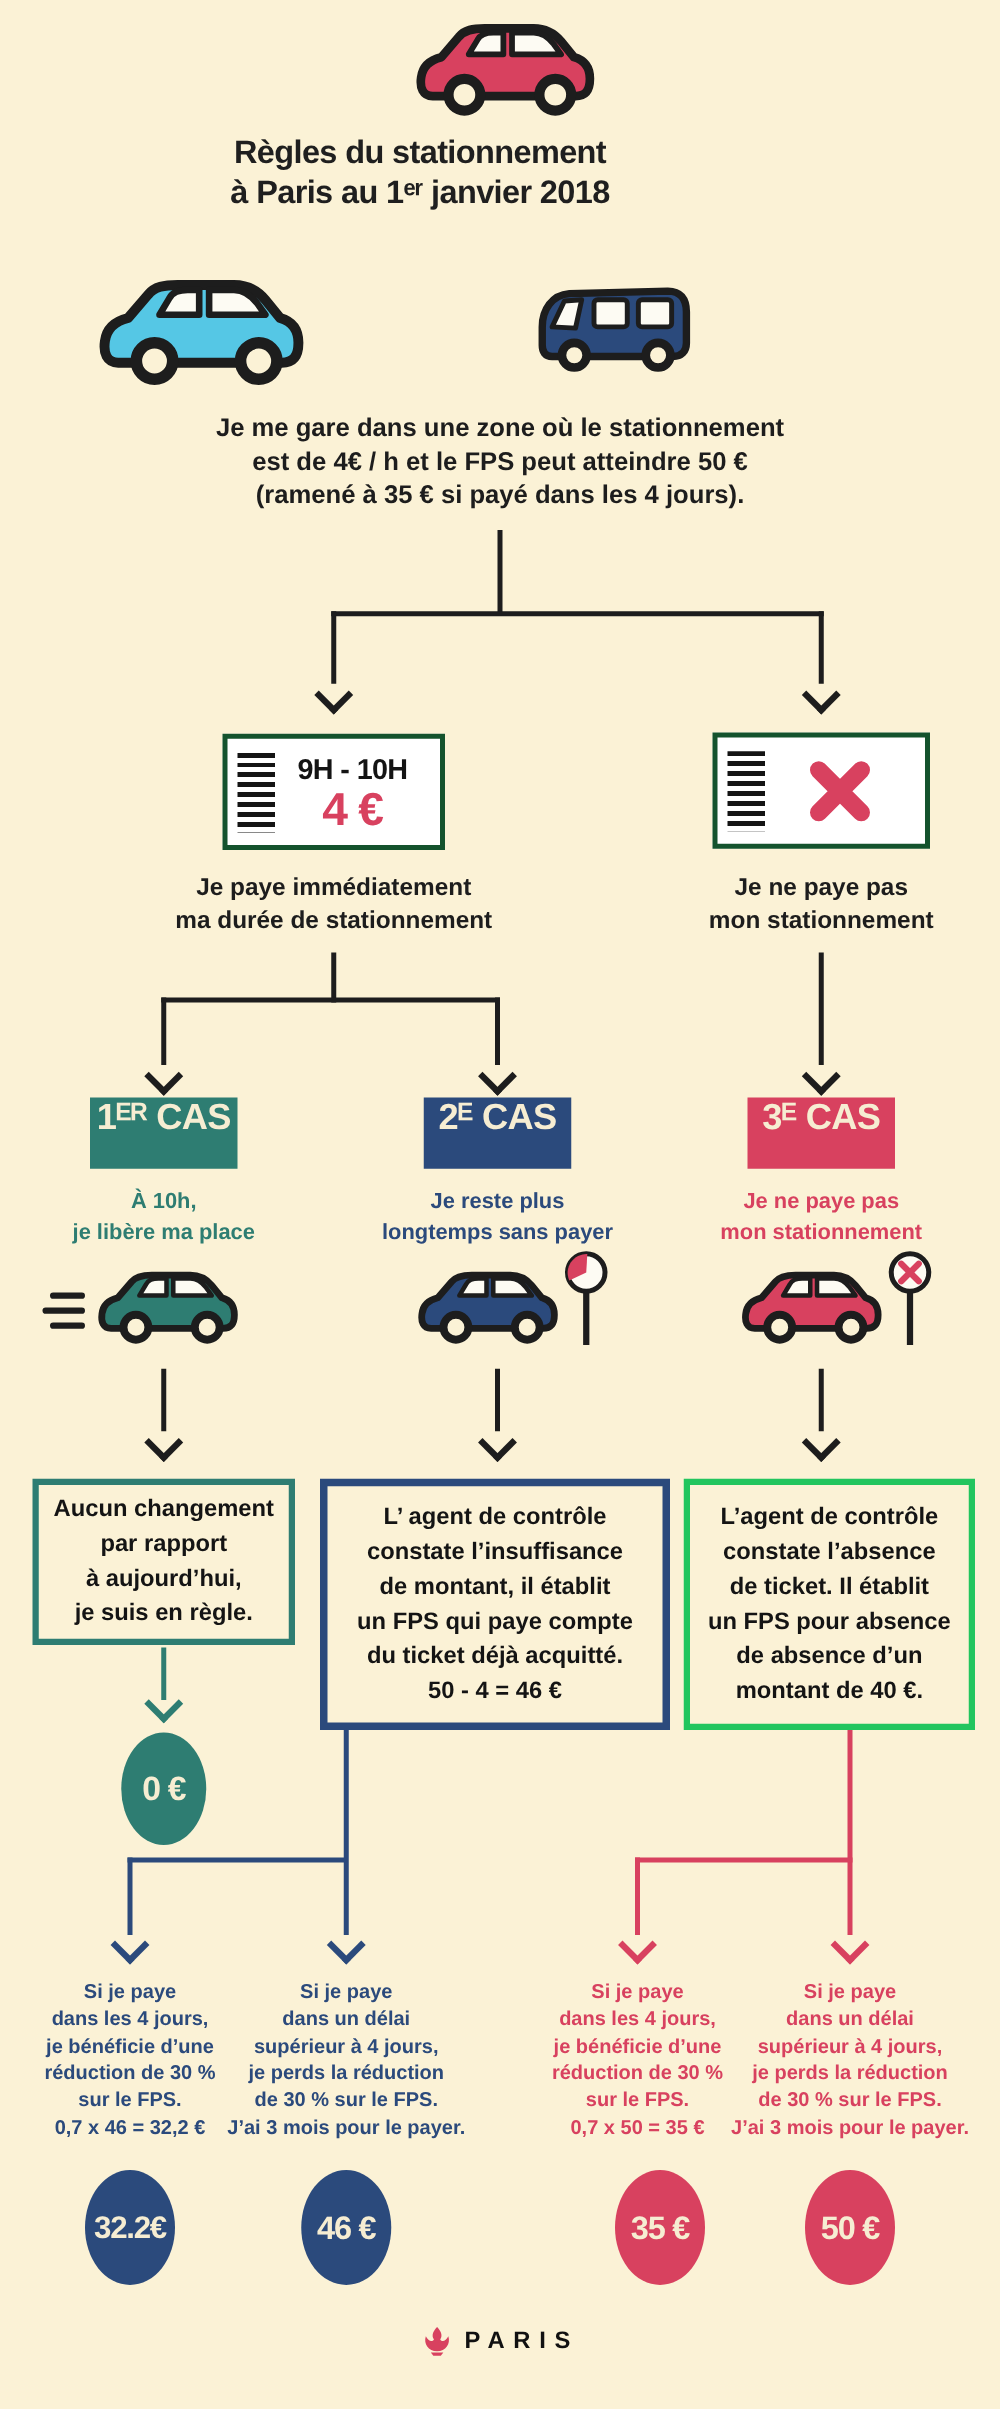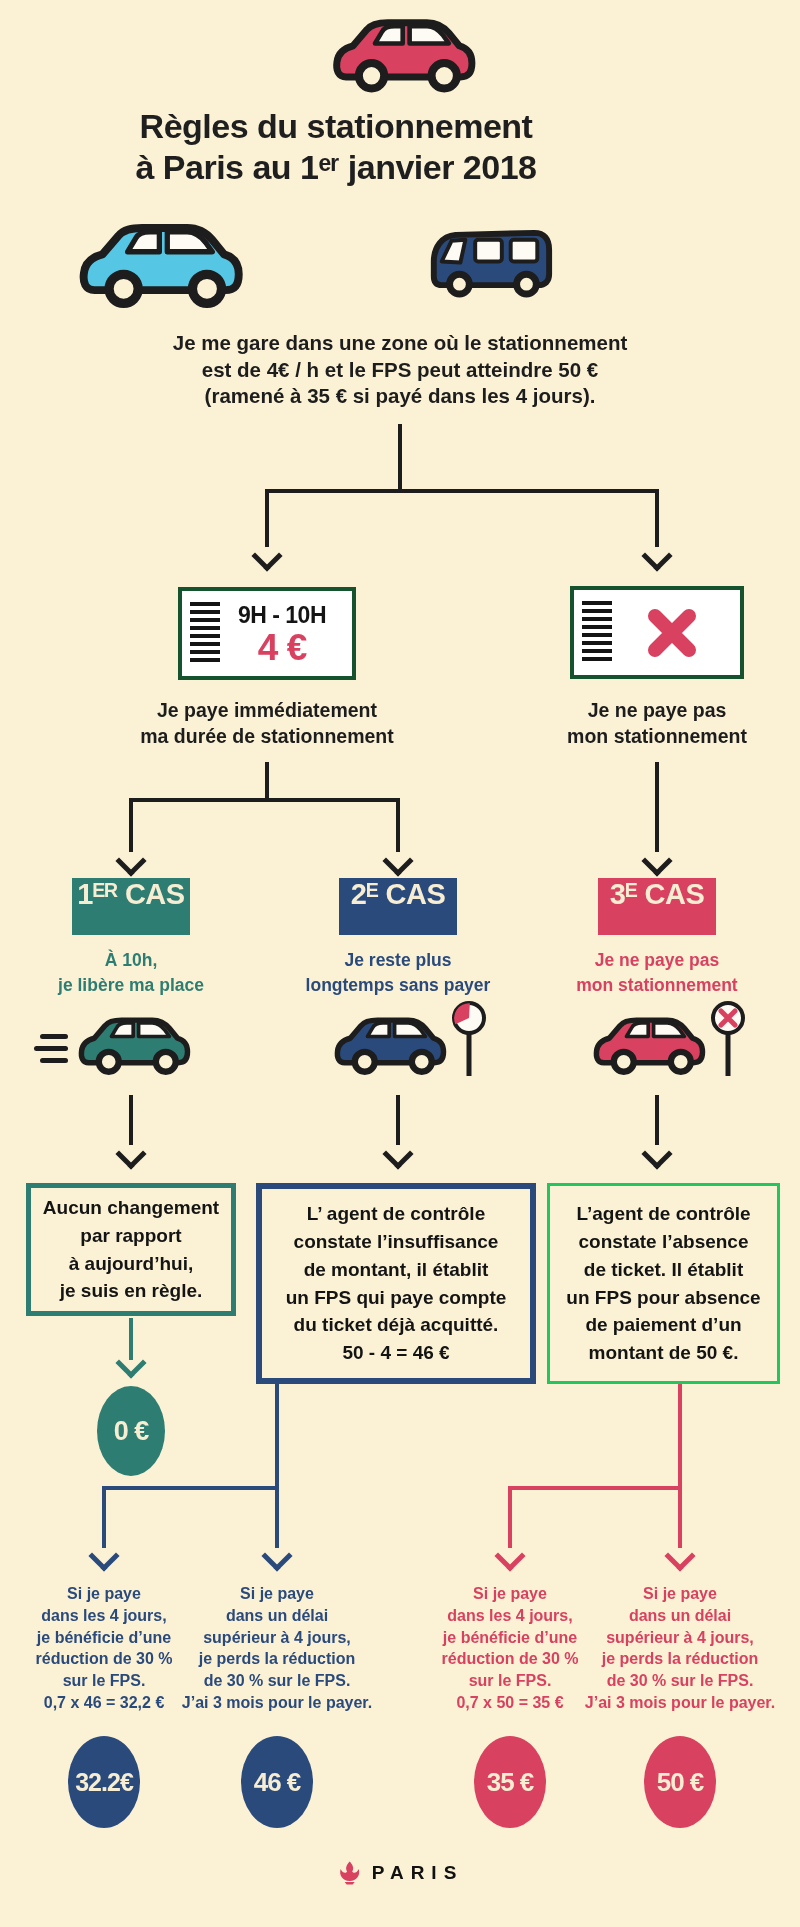--- a/index.html
+++ b/index.html
@@ -8,36 +8,36 @@
   .abs{position:absolute}
   .cx{transform:translateX(-50%)}
   .line{position:absolute;background:#1d1d1d}
   .line.teal{background:#2E7D72}
   .line.navy{background:#2B4A7C}
   .line.red{background:#D8415F}
   .chev{position:absolute;width:17px;height:17px;border-left:5px solid #1d1d1d;border-bottom:5px solid #1d1d1d;transform:rotate(-45deg)}
   .chev.teal{border-color:#2E7D72}
   .chev.navy{border-color:#2B4A7C}
   .chev.red{border-color:#D8415F}
-  .title{width:672px;text-align:center;color:#1f1f1f;font-weight:700;font-size:34px;line-height:1.22;letter-spacing:-.5px}
+  .title{width:672px;text-align:center;color:#1f1f1f;font-weight:700;font-size:26px;line-height:1.22;letter-spacing:-.5px}
   .intro{width:800px;text-align:center;color:#1d1d1d;font-weight:700;font-size:20.5px;line-height:1.3}
   .ticket{position:absolute;background:#fff;border:4px solid #14532d;box-sizing:border-box;display:flex;align-items:center;padding:8px}
   .barcode{width:30px;height:64px;background:repeating-linear-gradient(180deg,#141414 0 4px,rgba(0,0,0,0) 4px 8px)}
   .ticket-right{flex:1;display:flex;flex-direction:column;align-items:center;justify-content:center}
   .ticket-time{color:#141414;font-weight:700;font-size:23px;letter-spacing:-.5px}
   .ticket-price{color:#D8415F;font-weight:700;font-size:37px;line-height:1;letter-spacing:-1px}
   .caption{display:flex;flex-direction:column;align-items:center;color:#1d1d1d;font-weight:700;font-size:19.5px;line-height:1.35;white-space:nowrap}
   .badge{position:absolute;height:57px;width:118px;display:flex;align-items:flex-start;justify-content:center;color:#F6EDD2;font-weight:700;font-size:29px;letter-spacing:-.5px;white-space:nowrap}
   .badge.teal{background:#2E7D72}.badge.navy{background:#2B4A7C}.badge.red{background:#D8415F}
   .subtitle{display:flex;flex-direction:column;align-items:center;font-weight:700;font-size:17.5px;line-height:1.45;white-space:nowrap}
   .subtitle.teal{color:#2E7D72}.subtitle.navy{color:#2B4A7C}.subtitle.red{color:#D8415F}
   .explain{position:absolute;box-sizing:border-box;display:flex;flex-direction:column;align-items:center;justify-content:center;background:#FBF2D6;color:#141414;font-weight:700;font-size:19px;line-height:1.47;text-align:center;white-space:nowrap}
   .explain.teal{border:5px solid #2E7D72}
   .explain.navy{border:6px solid #2B4A7C}
-  .explain.red{border:3px solid #22c55e}
+  .explain.red{border:5px solid #22c55e}
   .ellipse{position:absolute;border-radius:50%;display:flex;align-items:center;justify-content:center;color:#F6EDD2;font-weight:700;letter-spacing:-1px}
   .ellipse.teal{background:#2E7D72}.ellipse.navy{background:#2B4A7C}.ellipse.red{background:#D8415F}
   .outcome{position:absolute;display:flex;flex-direction:column;align-items:center;font-weight:700;font-size:16px;line-height:1.36;white-space:nowrap;text-align:center}
   .outcome.navy{color:#2B4A7C}.outcome.red{color:#D8415F}
   .footer{position:absolute;display:flex;align-items:center;gap:9px}
   .brand{color:#111;font-weight:700;font-size:19px;letter-spacing:7px}
   .speedline{position:absolute;height:5px;background:#1d1d1d;border-radius:3px}
 </style>
 </head>
 <body>
@@ -192,22 +192,22 @@
     <div>de montant, il établit</div>
     <div>un FPS qui paye compte</div>
     <div>du ticket déjà acquitté.</div>
     <div>50 - 4 = 46 €</div>
   </div>
   <div class="explain red" style="left:547px;top:1183px;width:233px;height:201px">
     <div>L’agent de contrôle</div>
     <div>constate l’absence</div>
     <div>de ticket. Il établit</div>
     <div>un FPS pour absence</div>
-    <div>de paiement d’un</div>
-    <div>montant de 50 €.</div>
+    <div>de absence d’un</div>
+    <div>montant de 40 €.</div>
   </div>
 
   <div class="line teal" style="left:129px;top:1318px;width:4px;height:42px"></div>
   <div class="chev teal" style="left:120px;top:1352px"></div>
   <div class="ellipse teal" style="left:97px;top:1386px;width:68px;height:90px;font-size:27px">
     <span>0 €</span>
   </div>
 
   <div class="line navy" style="left:275px;top:1384px;width:4px;height:164px"></div>
   <div class="line navy" style="left:102px;top:1486px;width:175px;height:4px"></div>
@@ -253,21 +253,21 @@
     <div>de 30 % sur le FPS.</div>
     <div>J’ai 3 mois pour le payer.</div>
   </div>
 
   <div class="ellipse navy" style="left:68px;top:1736px;width:72px;height:92px;font-size:25px">
     <span>32.2€</span>
   </div>
   <div class="ellipse navy" style="left:241px;top:1736px;width:72px;height:92px;font-size:26px">
     <span>46 €</span>
   </div>
-  <div class="ellipse red" style="left:474px;top:1736px;width:72px;height:92px;font-size:26px">
+  <div class="ellipse red" style="left:492px;top:1736px;width:72px;height:92px;font-size:26px">
     <span>35 €</span>
   </div>
   <div class="ellipse red" style="left:644px;top:1736px;width:72px;height:92px;font-size:26px">
     <span>50 €</span>
   </div>
 
   <div class="footer cx" style="left:400px;top:1860px">
     <svg width="26" height="25" viewBox="0 0 26 25">
       <path d="M4 9 C2 15 6 21 13 21 C20 21 24 15 22 9 C20 13 17 14 15.5 11.5 C18 8 15.5 4 13 1.5 C10.5 4 8 8 10.5 11.5 C9 14 6 13 4 9 Z" fill="#D8415F"></path>
       <path d="M8 22 L18 22 L16 24.5 L10 24.5 Z" fill="#D8415F"></path>

